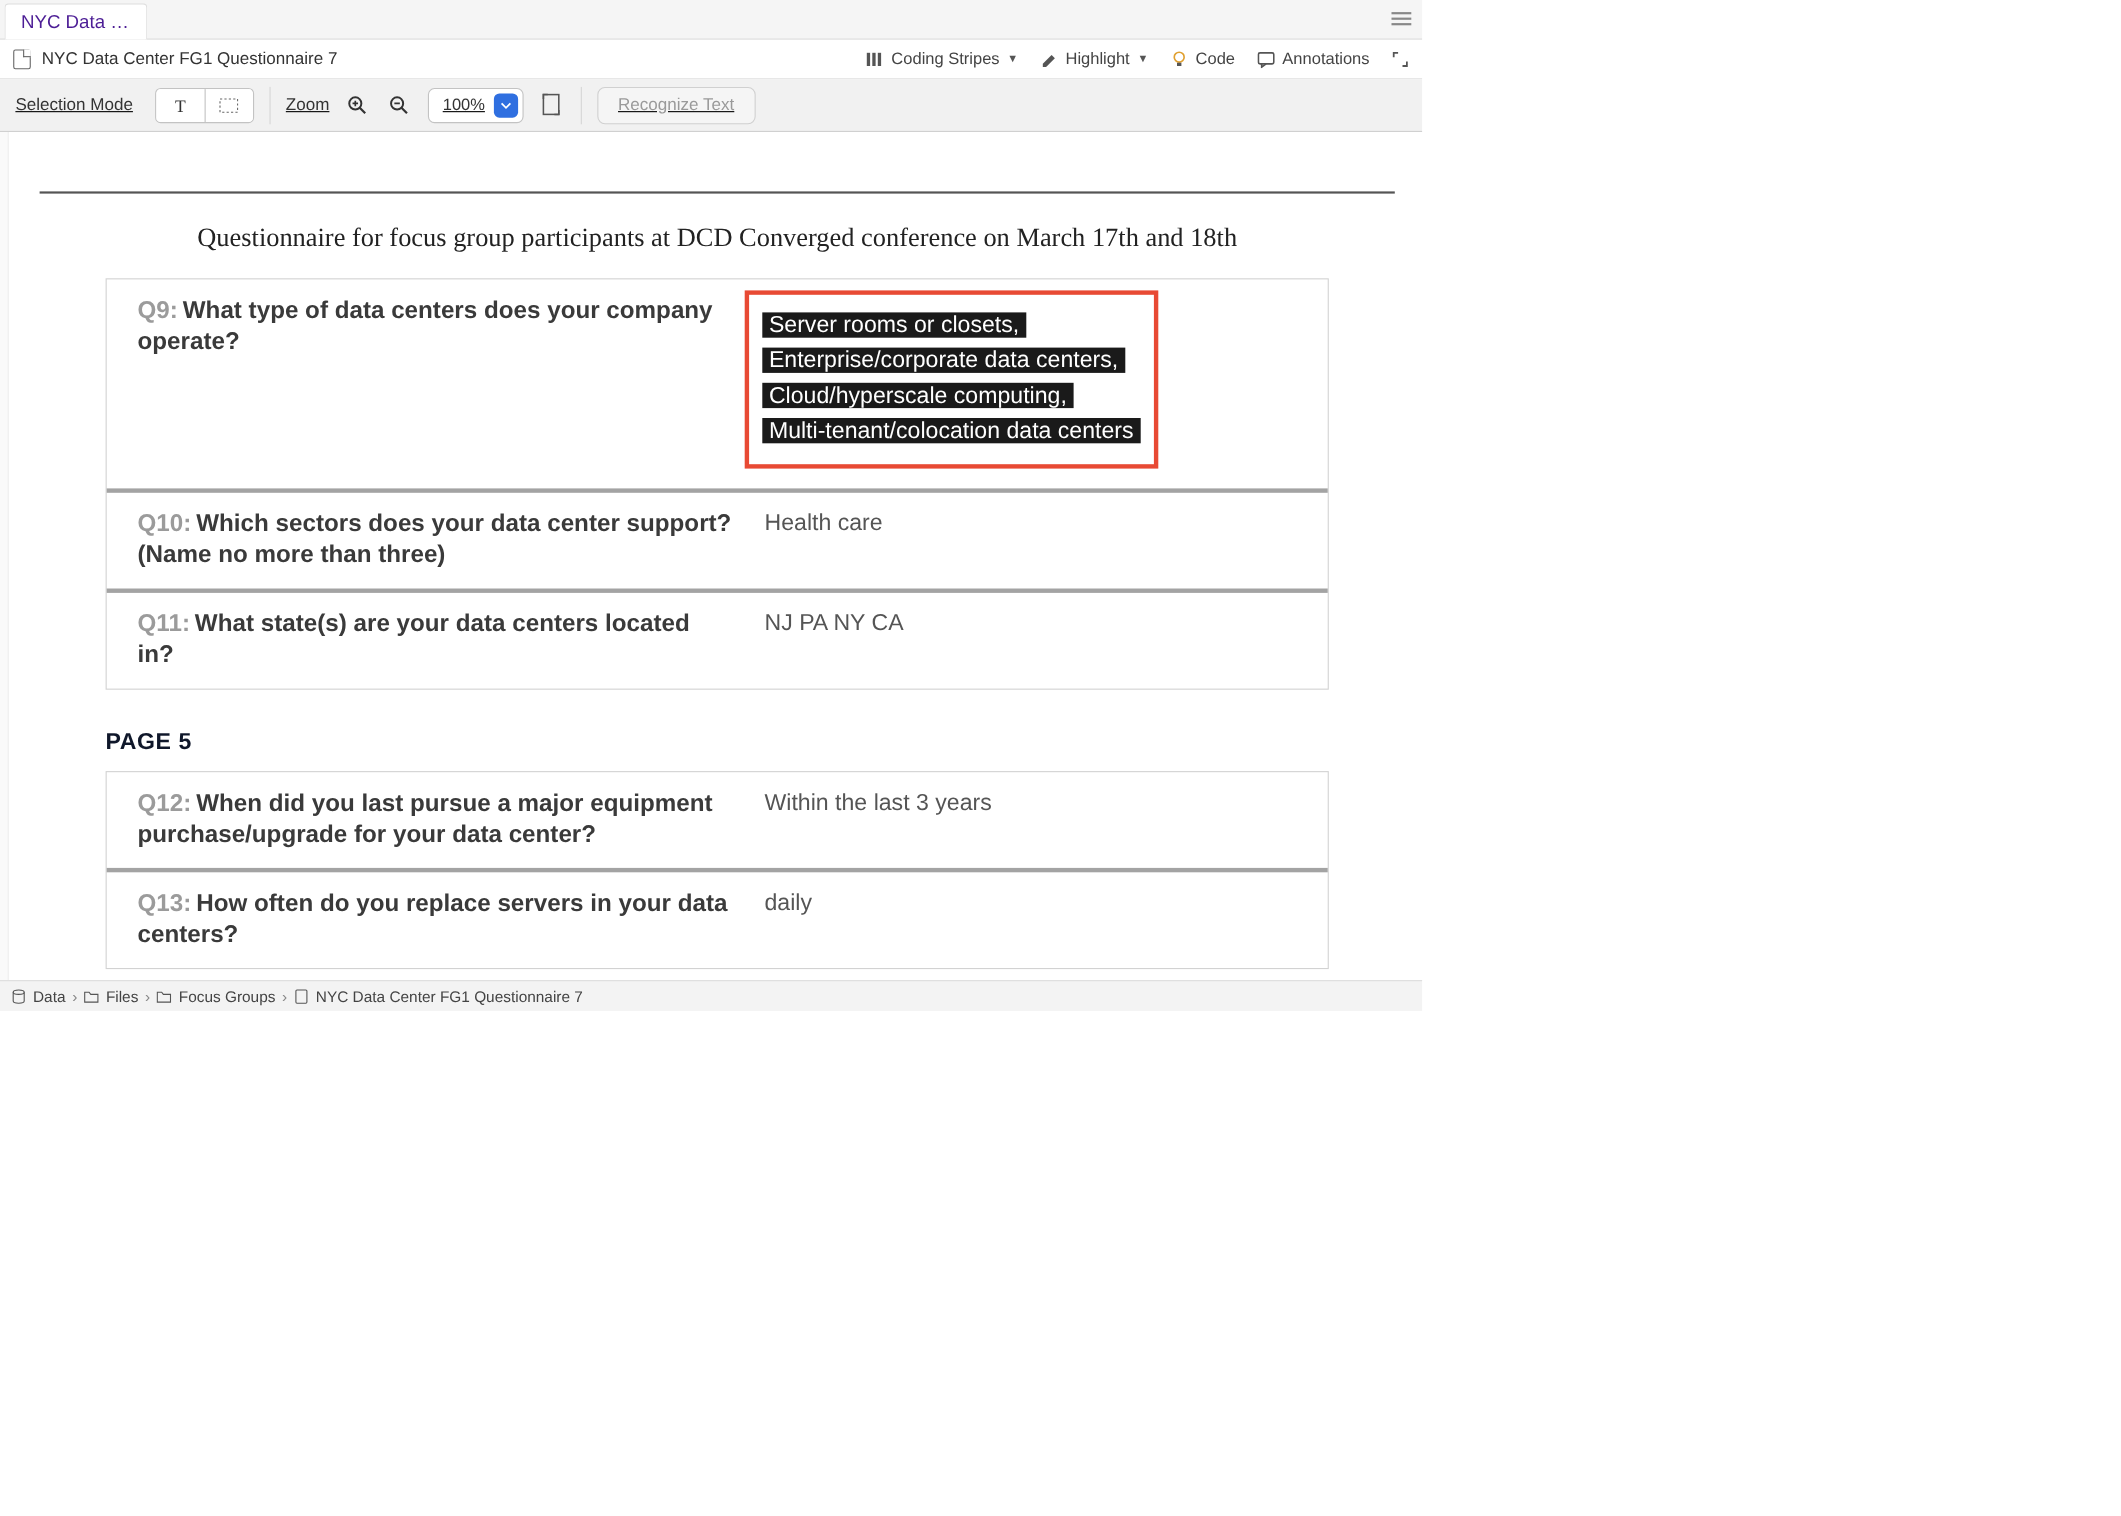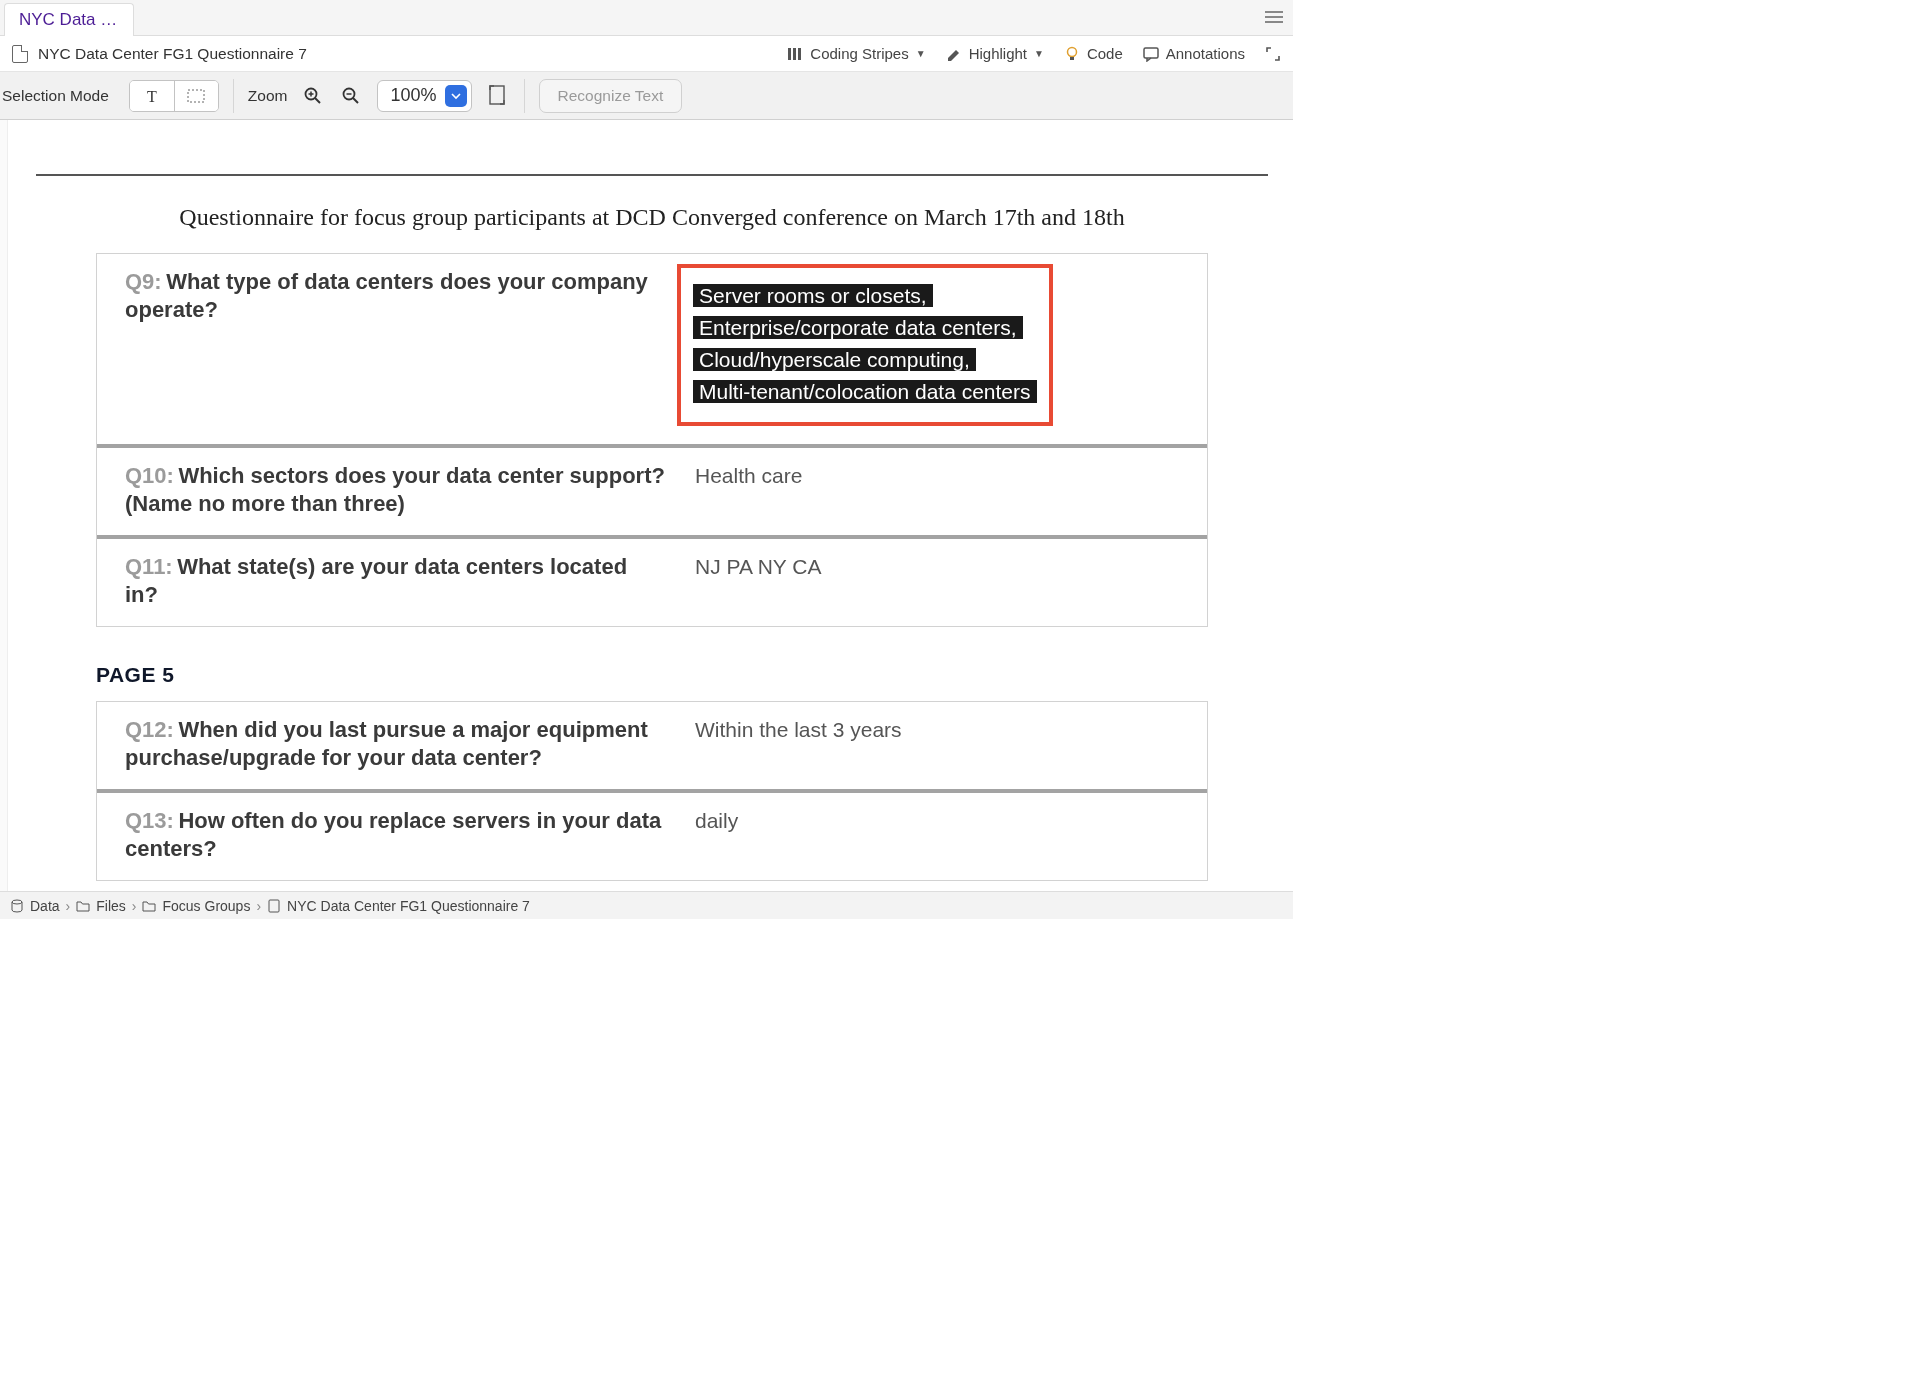--- a/index.html
+++ b/index.html
@@ -67,36 +67,37 @@
     .icon { width: 16px; height: 16px; display: inline-flex; align-items: center; justify-content: center; }
     .expand-icon { width: 16px; height: 16px; position: relative; cursor: pointer; }
     .expand-icon svg { width: 16px; height: 16px; }
     
     .toolbar {
       height: 48px;
       background: #f1f1f1;
       border-bottom: 1px solid #d0d0d0;
       display: flex;
       align-items: center;
-      padding: 0 2px;
+      padding: 0 14px;
       gap: 14px;
+      text-decoration: underline;
     }
     .sel-label { font-size: 15.5px; color: #333; margin-right: 6px; }
     .mode-group { display: flex; border: 1px solid #c3c3c3; border-radius: 5px; overflow: hidden; }
     .mode-btn { width: 44px; height: 30px; display: flex; align-items: center; justify-content: center; background: #fff; cursor: pointer; }
     .mode-btn + .mode-btn { border-left: 1px solid #c3c3c3; }
     .mode-btn.active { background: #fff; }
     .divider { width: 1px; height: 34px; background: #d6d6d6; }
     .zoom-label { font-size: 15.5px; color: #333; }
     .zoom-btn { width: 24px; height: 24px; display: flex; align-items: center; justify-content: center; cursor: pointer; }
     .zoom-select {
       display: flex; align-items: center; height: 32px; background: #fff;
       border: 1px solid #c3c3c3; border-radius: 6px; padding: 0 4px 0 12px; gap: 8px;
     }
-    .zoom-select .val { font-size: 18px; color: #333; }
+    .zoom-select .val { font-size: 15px; color: #333; }
     .zoom-caret { width: 22px; height: 22px; background: #2f6fe0; border-radius: 5px; display: flex; align-items: center; justify-content: center; }
     .zoom-caret svg { width: 10px; height: 10px; fill: #fff; }
     .fit-page-btn { width: 24px; height: 24px; cursor: pointer; }
     .recognize-btn {
       background: #f5f5f5; border: 1px solid #d0d0d0; color: #9a9a9a;
       font-size: 15.5px; padding: 7px 18px; border-radius: 7px;
       cursor: default;
     }
     
     .doc-area {

